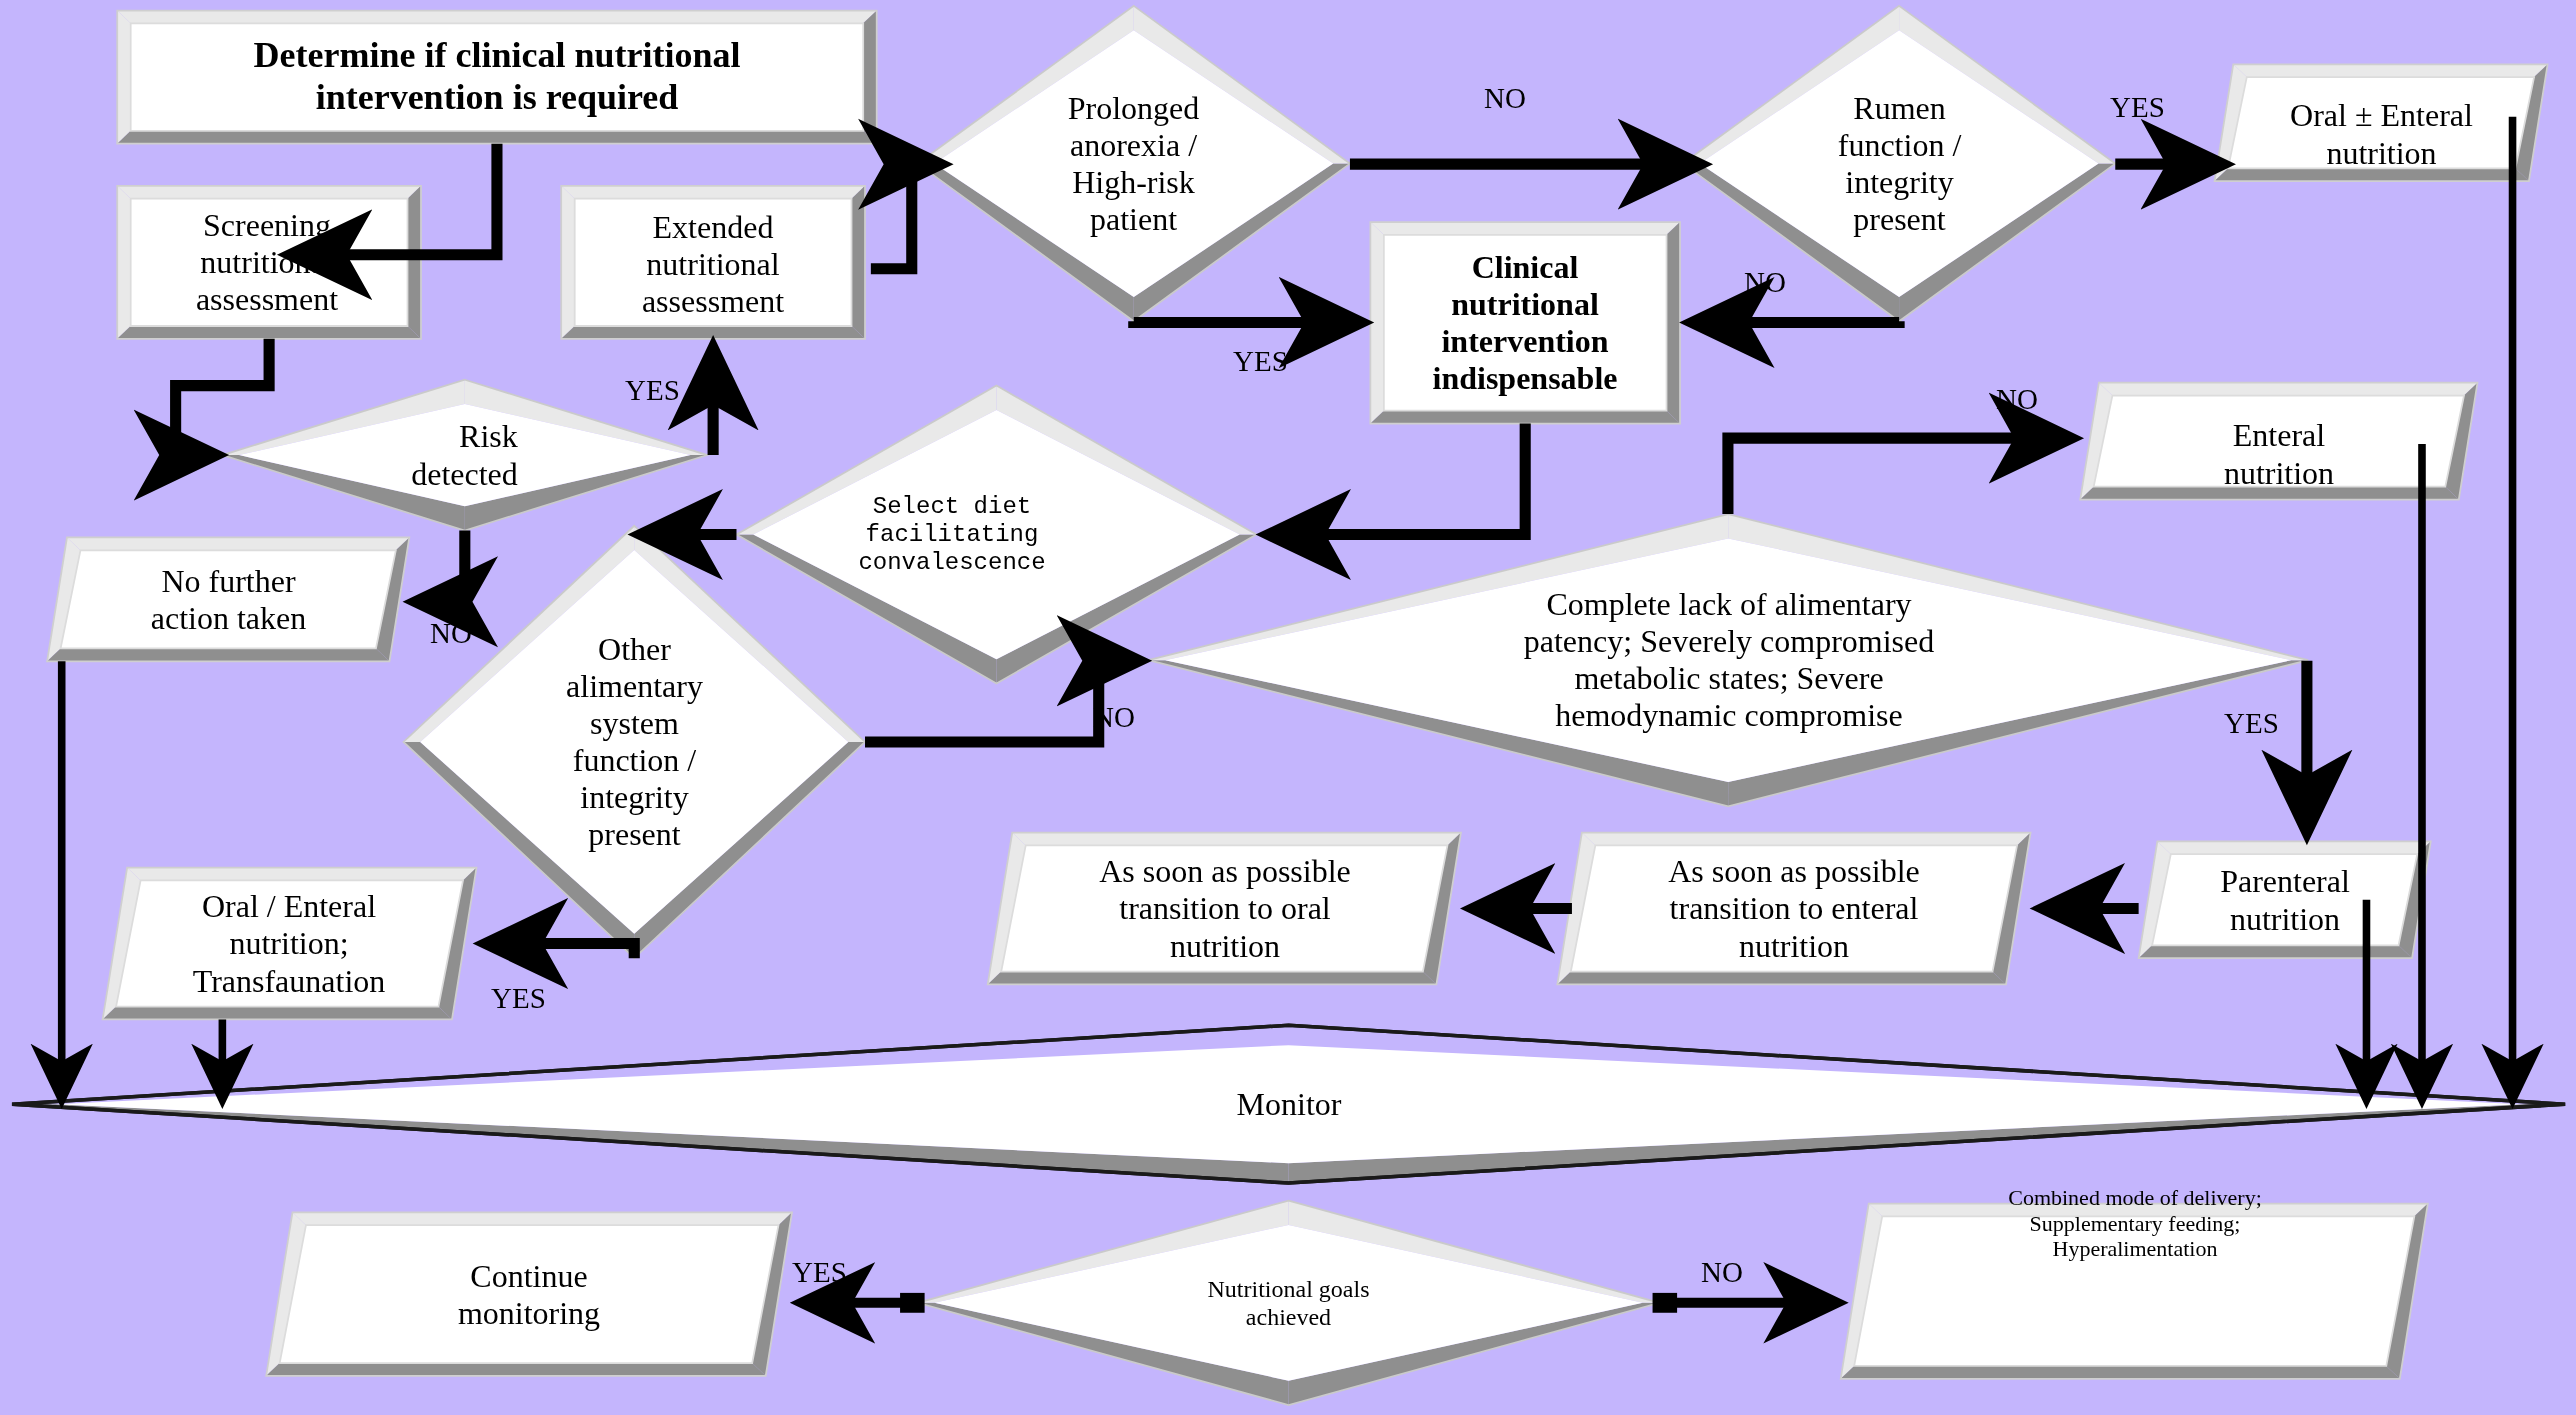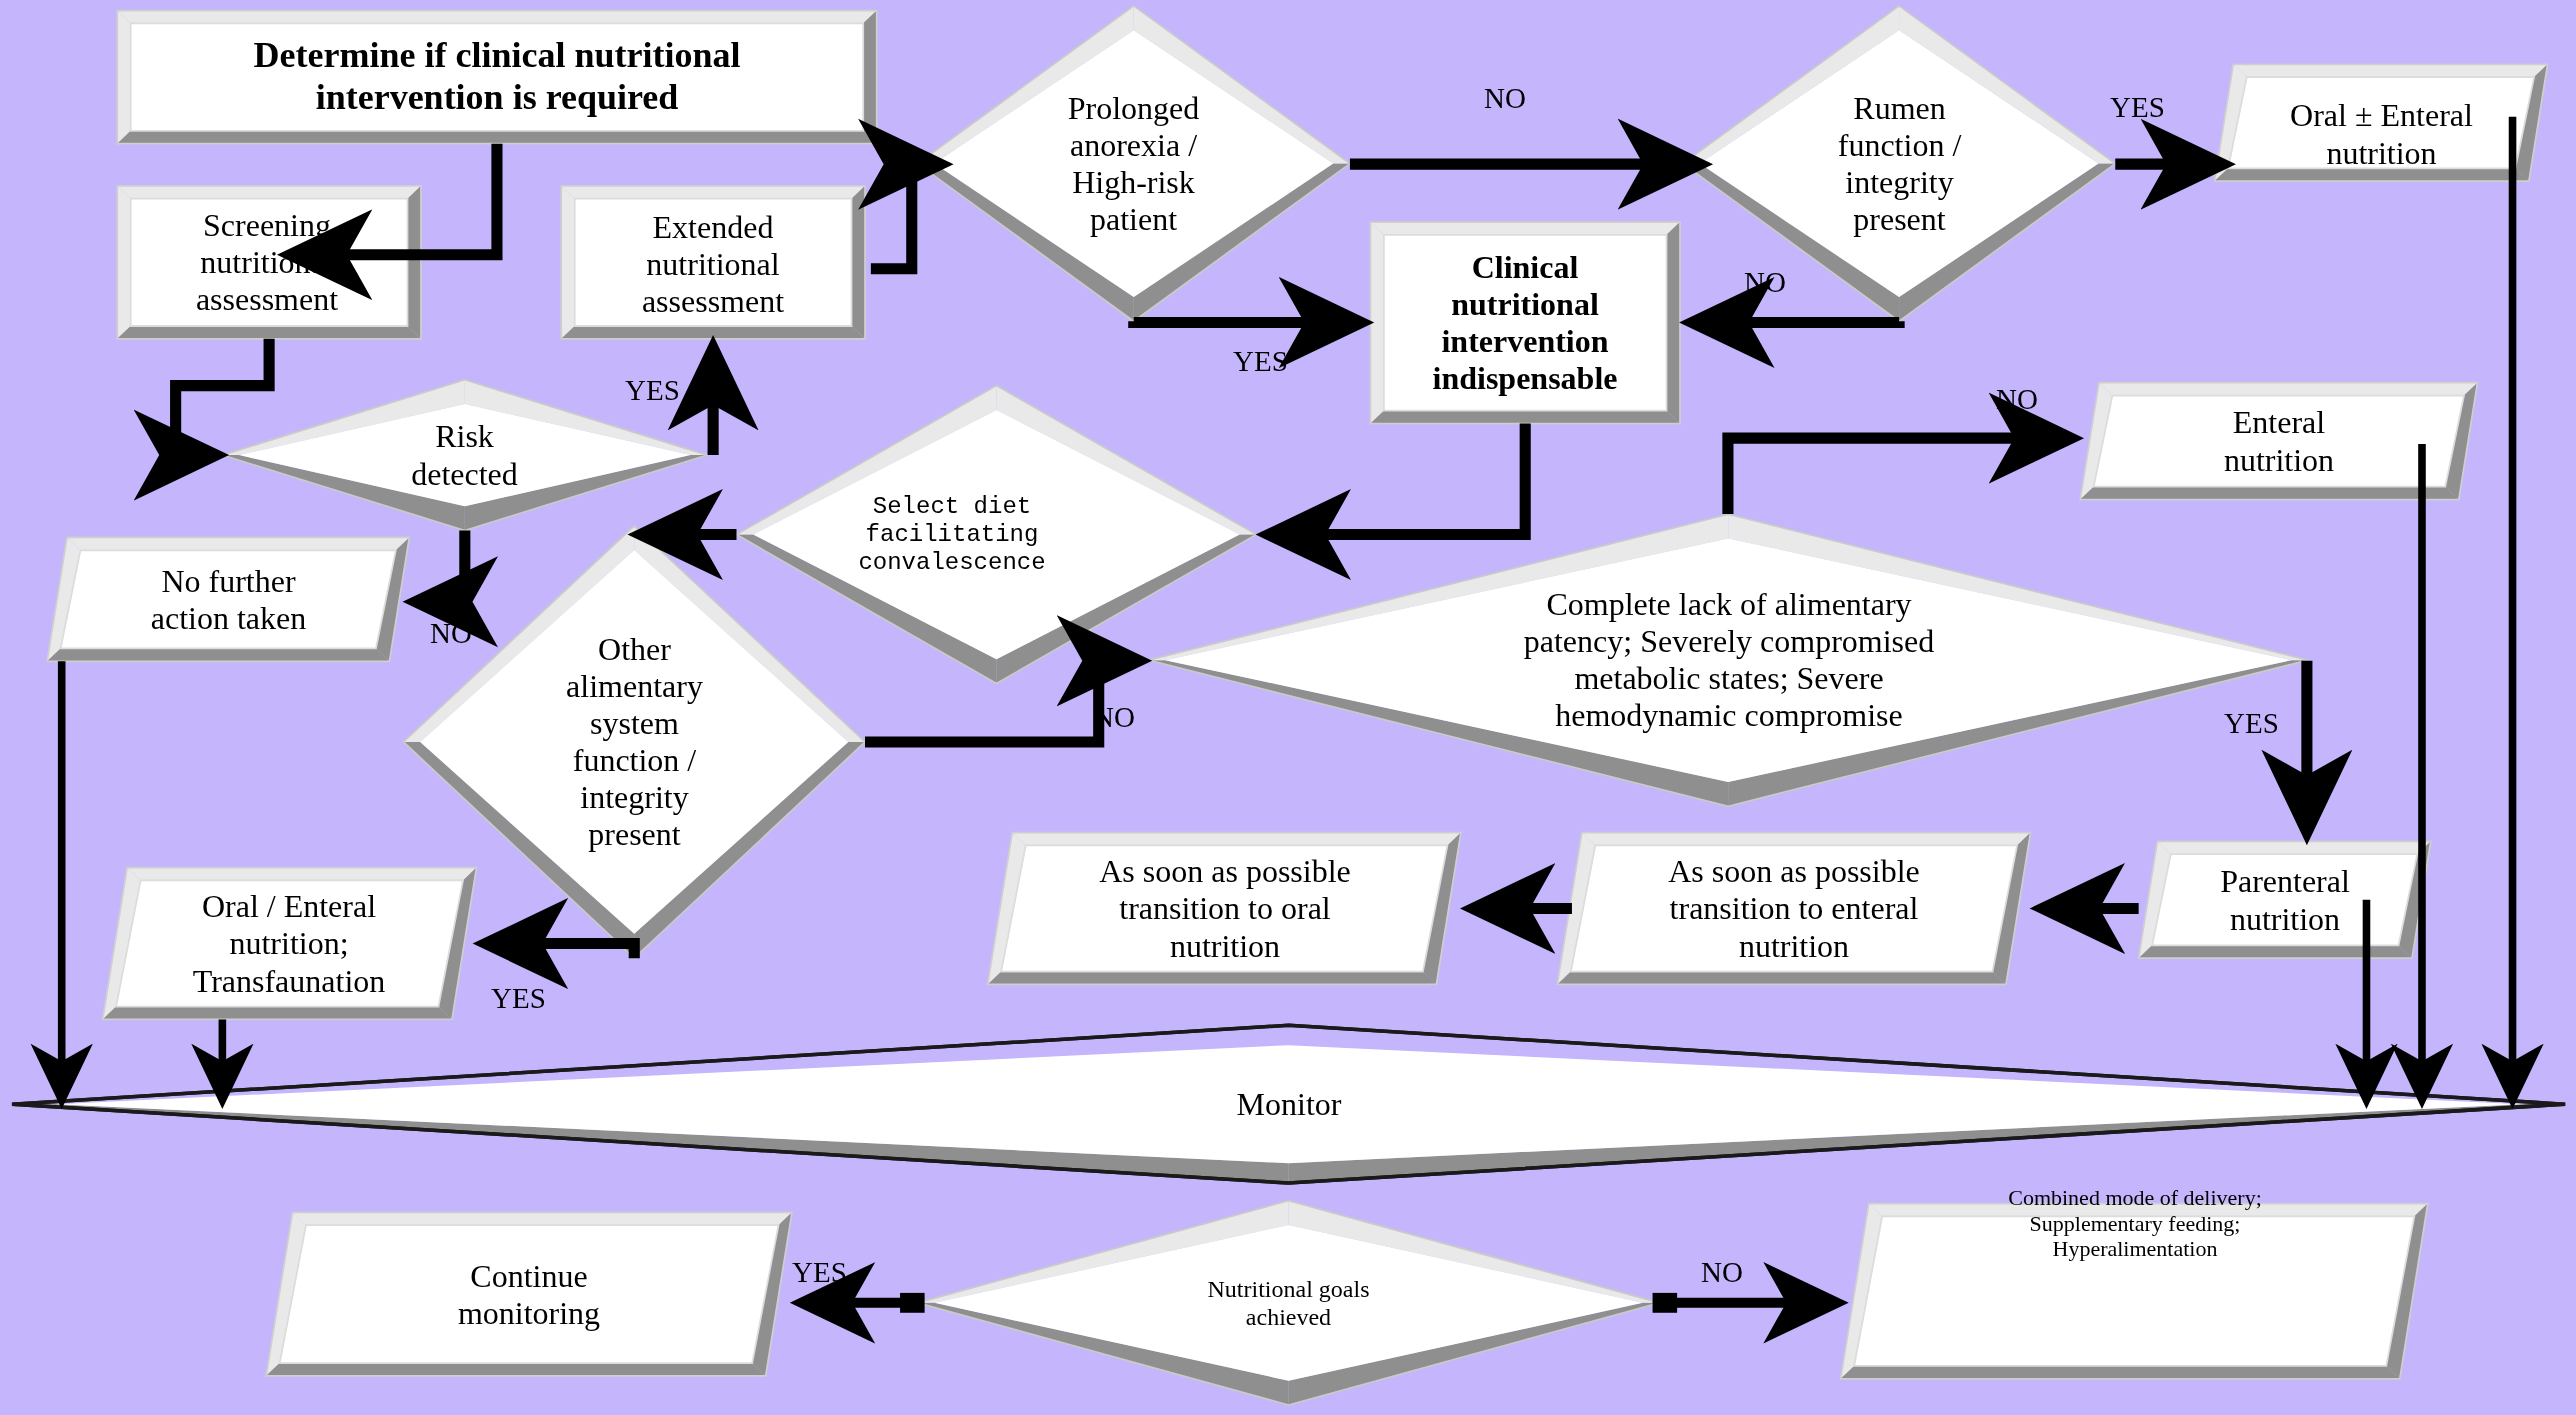--- a/index.html
+++ b/index.html
@@ -280,21 +280,21 @@
 
   <div id="labels">
       <div class="nodetext bold" style="left: 144px; top: 10.5px; width: 706px; height: 133px; font-size: 36px;">Determine if clinical nutritional
 intervention is required</div>
       <div class="nodetext" style="left: 142px; top: 186px; width: 250px; height: 153px; font-size: 32px;">Screening
 nutritional
 assessment</div>
       <div class="nodetext" style="left: 588px; top: 188px; width: 250px; height: 153px; font-size: 32px;">Extended
 nutritional
 assessment</div>
-      <div class="nodetext" style="left: 319px; top: 380px; width: 291px; height: 151px; font-size: 32px;">Risk
+      <div class="nodetext" style="left: 319px; top: 380px; width: 291px; height: 151px; font-size: 32px; text-align: right;">Risk
 detected</div>
       <div class="nodetext" style="left: 74px; top: 538px; width: 309px; height: 124px; font-size: 32px;">No further
 action taken</div>
       <div class="nodetext" style="left: 1004px; top: 5.8px; width: 259px; height: 316px; font-size: 32px;">Prolonged
 anorexia /
 High-risk
 patient</div>
       <div class="nodetext" style="left: 1770px; top: 5.8px; width: 259px; height: 316px; font-size: 32px;">Rumen
 function /
 integrity
@@ -311,21 +311,21 @@
       <div class="nodetext" style="left: 496px; top: 526px; width: 277px; height: 432px; font-size: 32px;">Other
 alimentary
 system
 function /
 integrity
 present</div>
       <div class="nodetext" style="left: 1346px; top: 514px; width: 766px; height: 292px; font-size: 32px;">Complete lack of alimentary
 patency; Severely compromised
 metabolic states; Severe
 hemodynamic compromise</div>
-      <div class="nodetext" style="left: 2107px; top: 383px; width: 344px; height: 117px; font-size: 32px;">Enteral
+      <div class="nodetext" style="left: 2107px; top: 396px; width: 344px; height: 117px; font-size: 32px;">Enteral
 nutrition</div>
       <div class="nodetext" style="left: 2166px; top: 842px; width: 238px; height: 117px; font-size: 32px;">Parenteral
 nutrition</div>
       <div class="nodetext" style="left: 1584px; top: 833px; width: 420px; height: 152px; font-size: 32px;">As soon as possible
 transition to enteral
 nutrition</div>
       <div class="nodetext" style="left: 1015px; top: 833px; width: 420px; height: 152px; font-size: 32px;">As soon as possible
 transition to oral
 nutrition</div>
       <div class="nodetext" style="left: 129px; top: 868px; width: 320px; height: 152px; font-size: 32px;">Oral / Enteral

